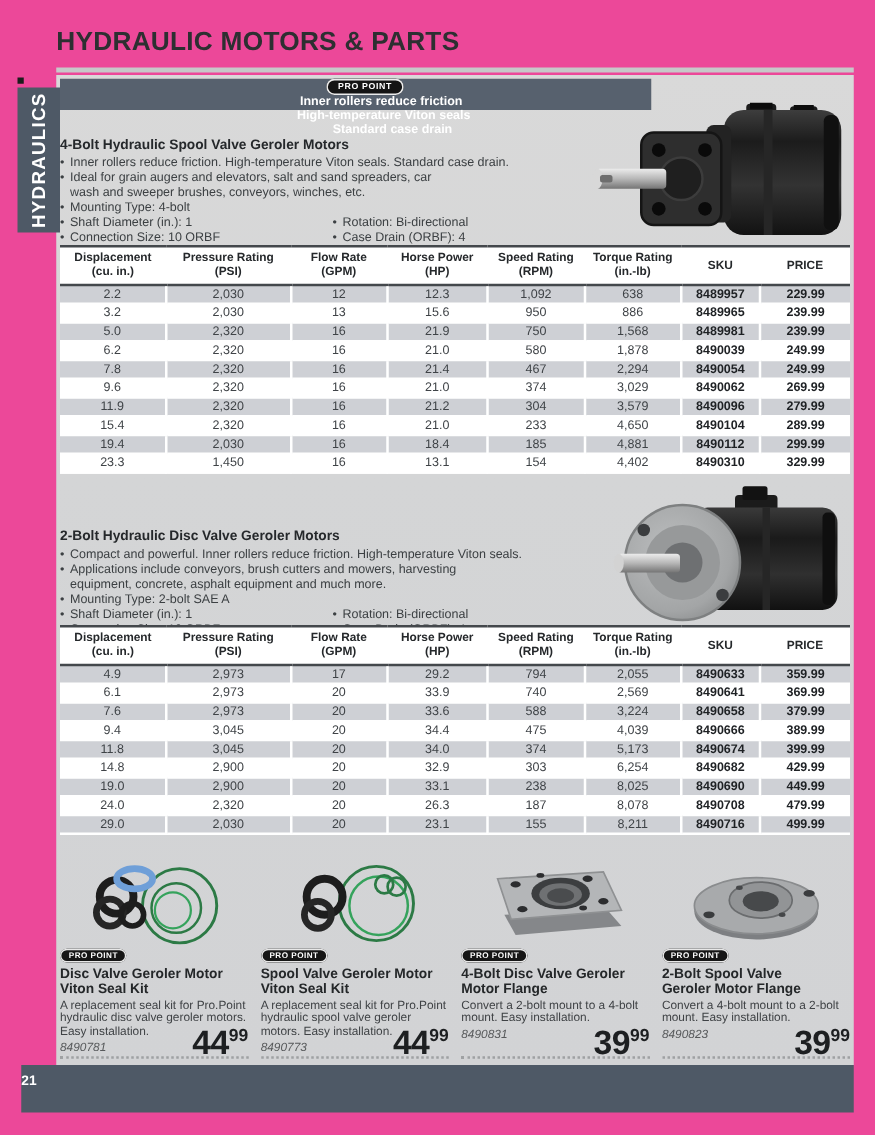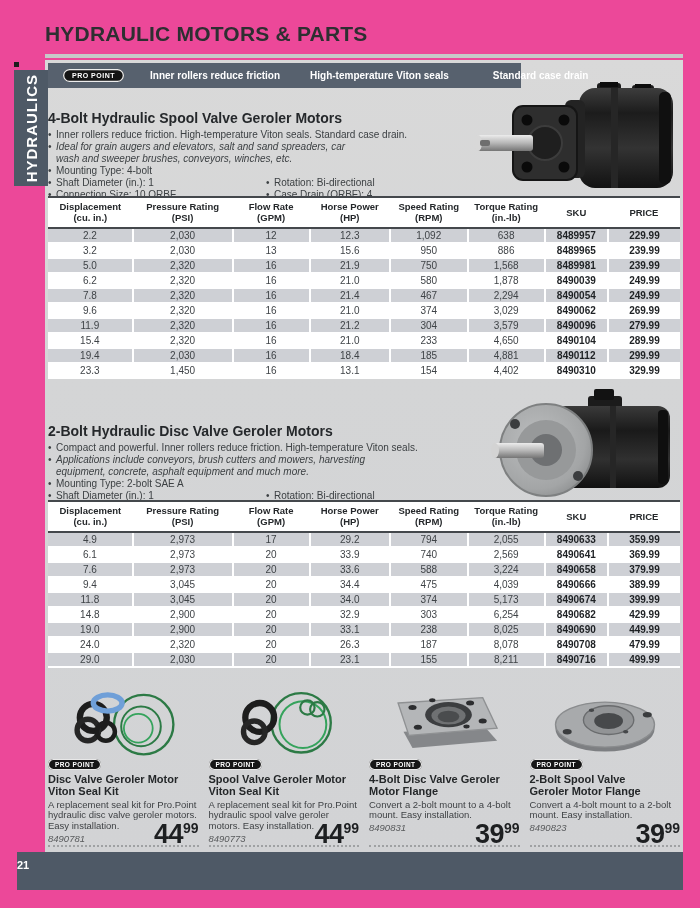--- a/index.html
+++ b/index.html
@@ -12,37 +12,37 @@
   .panel { position:absolute; left:45px; top:60px; width:638px; height:792px;
            background:linear-gradient(180deg,#d9d9d9 0%,#d4d5d6 40%,#d2d3d5 100%); }
 
   .side-dot { position:absolute; left:14px; top:62px; width:5px; height:5px; background:#1d1d1d; }
   .side-tab { position:absolute; left:14px; top:70px; width:34px; height:116px; background:#4e5966;
               display:flex; align-items:center; justify-content:center; z-index:6; }
   .side-tab span { writing-mode:vertical-rl; transform:rotate(180deg); color:#fff; font-weight:bold;
                    font-size:15px; letter-spacing:1px; }
 
   .banner { position:absolute; left:3px; top:3px; width:473px; height:25px; background:#57616e;
-            display:flex; align-items:center; padding-left:15px; z-index:5; }
+            display:flex; align-items:center; padding-left:15px; z-index:5;flex-direction:column; }
   .logo-oval { background:#141414; color:#fff; font-size:7px; font-weight:bold; letter-spacing:.5px;
                border-radius:8px; padding:3px 9px; box-shadow:inset 0 0 0 1.3px rgba(255,255,255,.92);
                white-space:nowrap; }
   .feat { color:#fff; font-size:10px; font-weight:bold; white-space:nowrap; }
   .feat.f1 { margin-left:26px; } .feat.f2 { margin-left:30px; } .feat.f3 { margin-left:44px; }
 
   .motor-img { position:absolute; z-index:2; }
   .m1 { left:418px; top:22px; }
   .m2 { left:443px; top:328px; }
 
   .section { position:absolute; left:3px; z-index:3; }
-  .section h2 { font-size:14px; font-weight:bold; color:#25282b; margin-bottom:3px; }
+  .section h2 { font-size:11px; font-weight:bold; color:#25282b; margin-bottom:3px; }
   .bullets li, .pl, .pr { list-style:none; position:relative; padding-left:8px; font-size:10px;
                           line-height:11.9px; color:#3c4043; }
   .bullets li::before, .pl::before, .pr::before { content:"\2022"; position:absolute; left:0; color:#3c4043; }
-  .bullets li.wrap { max-width:322px;font-style:italic; }
+  .bullets li.wrap { max-width:322px; }
   .pair { display:flex; }
   .pl { width:218px; }
 
   .spec-table { position:absolute; left:3px; width:632px; border-collapse:collapse; table-layout:fixed;
                 background:#fff; border-top:2px solid #44484c; border-bottom:2px solid #44484c; z-index:4; }
   .spec-table th { font-size:9.5px; font-weight:bold; color:#25282b; text-align:center; vertical-align:middle;
                    line-height:1.18; padding:3px 0 4px; border-bottom:2px solid #44484c; background:#fff; }
   .spec-table td { font-size:10px; color:#3f4347; text-align:center; height:14.6px; padding:1px 0;
                    border-right:2px solid #fff; border-bottom:2px solid #fff; }
   .spec-table td:last-child { border-right:none; }

